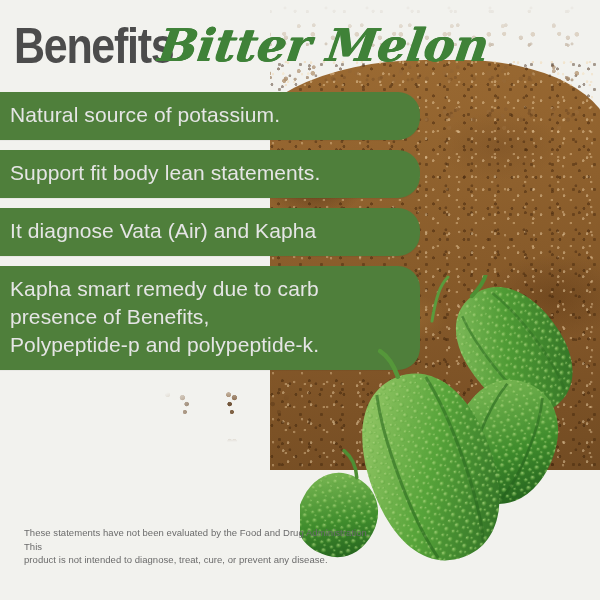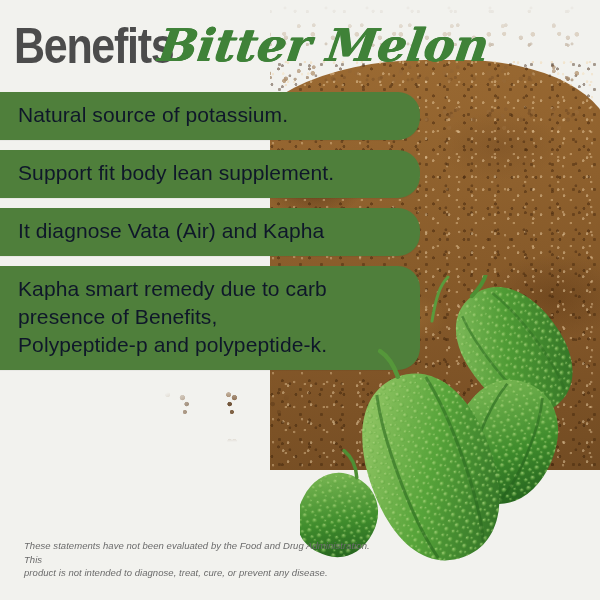--- a/index.html
+++ b/index.html
@@ -123,41 +123,40 @@
   
   .banners {
     position:absolute;
     left:0; top:92px;
     width:420px;
   }
   .banner {
     position:relative;
     background:#4f7f3b;
     border-radius:0 22px 22px 0;
-    color:#0f172a;
-    padding:9px 26px 11px 18px;
+    color:#e5e5e5;
+    padding:9px 26px 11px 10px;
     margin-bottom:10px;
     font-size:21px;
     line-height:28px;
     letter-spacing:.1px;
     box-shadow:0 1px 0 rgba(0,0,0,.04);
   }
   .banner-text { display:block; }
 
   
   .melons { position:absolute; left:300px; top:275px; width:300px; height:300px; }
   .melons svg { display:block; width:300px; height:300px; }
 
   
   .disclaimer {
     position:absolute;
-    left:24px; top:539px;
+    left:24px; top:526px;
     width:360px;
     font-family:"Liberation Sans Narrow","Liberation Sans", sans-serif;
-    font-style:italic;
     font-size:9.5px;
     line-height:13.5px;
     color:#6b6b6b;
     letter-spacing:.05px;
   }
   .disclaimer span { display:block; }
 </style>
 </head>
 <body>
 
@@ -175,21 +174,21 @@
     <span class="title-benefits">Benefits</span><span class="title-script">Bitter Melon</span>
   </div>
 
   <div class="banners">
 
     <div class="banner">
       <span class="banner-text">Natural source of potassium.</span>
     </div>
 
     <div class="banner">
-      <span class="banner-text">Support fit body lean supplement.</span>
+      <span class="banner-text">Support fit body lean statements.</span>
     </div>
 
     <div class="banner">
       <span class="banner-text">It diagnose Vata (Air) and Kapha</span>
     </div>
 
     <div class="banner">
       <span class="banner-text">Kapha smart remedy due to carb</span>
       <span class="banner-text">presence of Benefits,</span>
       <span class="banner-text">Polypeptide-p and polypeptide-k.</span>

